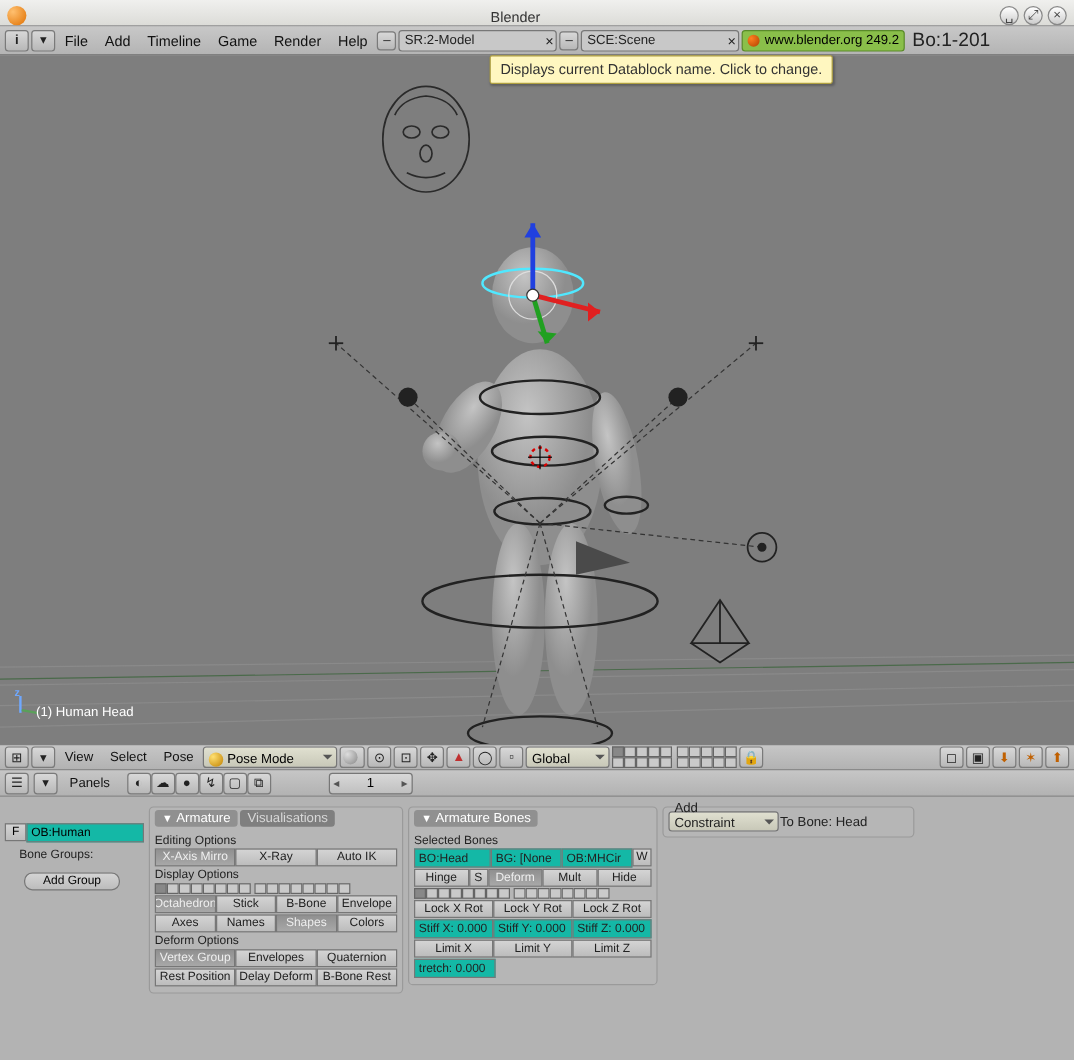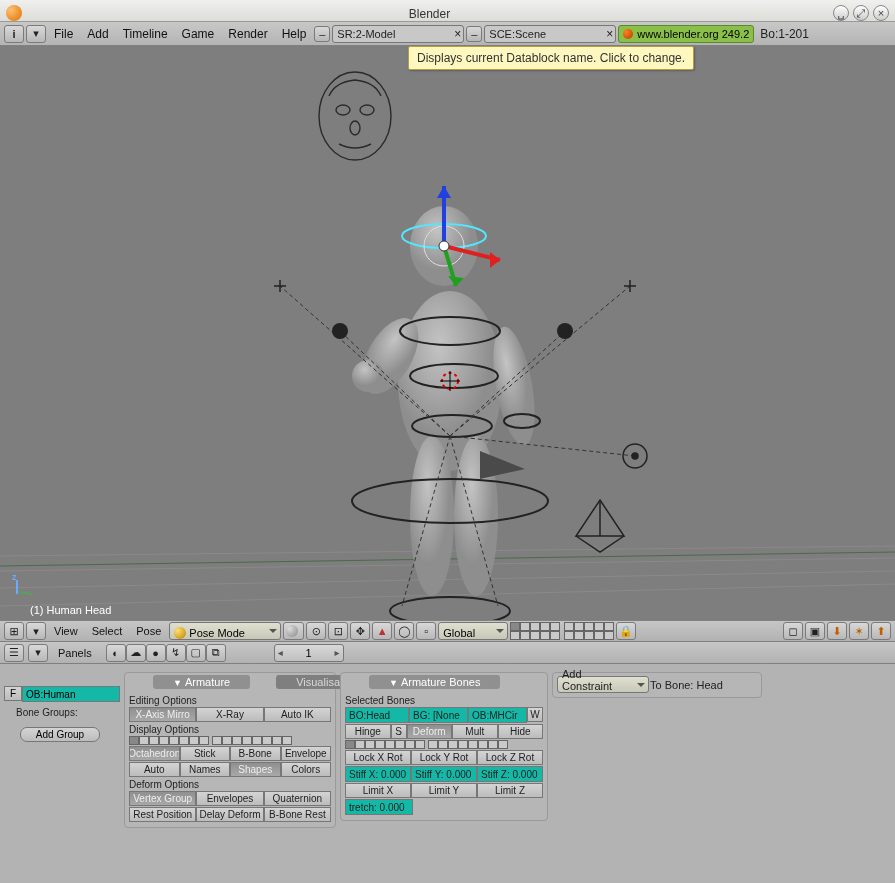--- a/index.html
+++ b/index.html
@@ -19,21 +19,21 @@
   .txtfield .xx { position:absolute; right:2px; font-size:12px; cursor:pointer;}
   .menutxt { padding: 0 6px; cursor:pointer; color:#111;}
   .urlbadge { background:#8abf4a; color:#000; border:1px solid #5a8a2a; border-radius:3px; height:18px; padding:0 4px; display:flex; align-items:center; font-size:11px; gap:4px;}
   .urlbadge .dot{width:10px;height:10px;border-radius:50%;background:radial-gradient(circle at 30% 30%, #ff8020,#b04000);}
 
   
   .tooltip { position:absolute; top:46px; left:408px; background:#fff7c0; border:1px solid #b0a040; color:#333; font-size:12px; padding:4px 8px; border-radius:2px; z-index:50; box-shadow:1px 1px 2px rgba(0,0,0,.25);}
 
   
   .viewport { position:absolute; top:46px; left:0; right:0; height:574px; background:#7e7e7e; overflow:hidden;}
-  .vlabel { position:absolute; left:30px; bottom:4px; color:#fff; font-size:11px;}
+  .vlabel { position:absolute; left:30px; bottom:20px; color:#fff; font-size:11px;}
   .axis3d { position:absolute; left:12px; bottom:26px; width:22px; height:22px;}
   .axis3d .az{position:absolute;left:0;top:0;color:#6fa8ff;font-size:9px;font-weight:bold;}
   .axis3d .lz{position:absolute;left:4px;top:8px;width:2px;height:14px;background:#6fa8ff;}
   .axis3d .lx{position:absolute;left:6px;bottom:0;width:14px;height:2px;background:#5aa05a;transform:rotate(10deg);}
 
   
   .vpheader { position:absolute; top:620px; left:0; right:0; height:22px; background:linear-gradient(#c6c6c6,#b2b2b2); border-top:1px solid #808080; border-bottom:1px solid #808080; display:flex; align-items:center; padding:0 4px; gap:2px; font-size:11px;}
   .dropdown{border:1px solid #777;background:linear-gradient(#e0e0d0,#c8c8b8);border-radius:3px;height:18px;padding:0 16px 0 4px;display:flex;align-items:flex-end;cursor:pointer;position:relative;font-size:11px;}
   .dropdown::after{content:'';position:absolute;right:3px;top:6px;border:4px solid transparent;border-top-color:#555;}
   .sphere{width:12px;height:12px;border-radius:50%;display:inline-block;margin-right:3px;}
@@ -46,21 +46,21 @@
   .bheader { position:absolute; top:642px; left:0; right:0; height:22px; background:linear-gradient(#c6c6c6,#b2b2b2); border-bottom:1px solid #808080; display:flex; align-items:center; padding:0 4px; gap:4px; font-size:11px;}
   .numfield{border:1px solid #777;background:linear-gradient(#d8d8d8,#c0c0c0);border-radius:3px;height:18px;width:70px;display:flex;align-items:center;justify-content:center;position:relative;font-size:11px;}
   .numfield::before{content:'◂';position:absolute;left:3px;color:#555;font-size:10px;}
   .numfield::after{content:'▸';position:absolute;right:3px;color:#555;font-size:10px;}
 
   
   .panels { position:absolute; top:664px; left:0; right:0; bottom:0; background:#b3b3b3; padding:8px 4px; display:flex; gap:4px; align-items:flex-start; overflow:hidden;}
   .objcol{width:116px; padding-top:14px;}
   .panel{background:#b6b6b6;border:1px solid #9a9a9a;border-radius:4px;padding:0;}
   .panel .phead{height:18px;display:flex;align-items:center;gap:2px;padding:0 4px;font-size:11px;}
-  .tablbl{padding:1px 20px;border-radius:3px;cursor:pointer;margin-left:24px;}
+  .tablbl{padding:1px 6px;border-radius:3px;cursor:pointer;}
   .tablbl.active{background:#909090;color:#fff;}
   .tablbl.inactive{background:#7f7f7f;color:#d8d8d8;}
   .pbody{padding:3px 4px 4px 4px;font-size:10px;color:#222;}
   .section-lbl{font-size:10px;color:#222;padding:1px 0;}
   .btnrow{display:flex;gap:0;margin-bottom:1px;}
   .pbtn{flex:1;height:15px;border:1px solid #777;background:linear-gradient(#d4d4d4,#bcbcbc);font-size:10px;display:flex;align-items:center;justify-content:center;cursor:pointer;white-space:nowrap;overflow:hidden;}
   .pbtn.press{background:linear-gradient(#909090,#a8a8a8);color:#eee;}
   .ofield{height:16px;border:1px solid #777;background:#14b8a6;font-size:10px;display:flex;align-items:center;padding:0 3px;white-space:nowrap;overflow:hidden;}
   .triangle::before{content:'▼';font-size:9px;margin-right:3px;}
   svg{display:block;}
@@ -94,21 +94,21 @@
   </div>
   <div class="iconbtn small">–</div>
   <div class="txtfield" style="width:132px">
     <span>SCE:Scene</span>
     <span class="xx">×</span>
   </div>
   <div class="urlbadge">
     <div class="dot"></div>
     <span>www.blender.org 249.2</span>
   </div>
-  <span style="padding-left:4px;font-size:12px;color:#222">Bo:1-201</span>
+  <span style="padding-left:4px;font-size:16px;color:#222">Bo:1-201</span>
 </div>
 
 <div class="tooltip">Displays current Datablock name. Click to change.</div>
 
 <div class="viewport">
   <svg width="895" height="574">
 
     <g stroke="#8a8a8a" stroke-width="1">
       <line x1="0" y1="510" x2="895" y2="500"></line>
         <line x1="0" y1="525" x2="895" y2="512"></line>
@@ -385,21 +385,21 @@
             <div class="lc"></div>
           </div>
       </div>
       <div class="btnrow">
         <div class="pbtn press">Octahedron</div>
         <div class="pbtn">Stick</div>
         <div class="pbtn">B-Bone</div>
         <div class="pbtn">Envelope</div>
       </div>
       <div class="btnrow">
-        <div class="pbtn">Auto</div>
+        <div class="pbtn">Axes</div>
         <div class="pbtn">Names</div>
         <div class="pbtn press">Shapes</div>
         <div class="pbtn">Colors</div>
       </div>
       <div class="section-lbl">Deform Options</div>
       <div class="btnrow">
         <div class="pbtn press">Vertex Group</div>
         <div class="pbtn">Envelopes</div>
         <div class="pbtn">Quaternion</div>
       </div>

